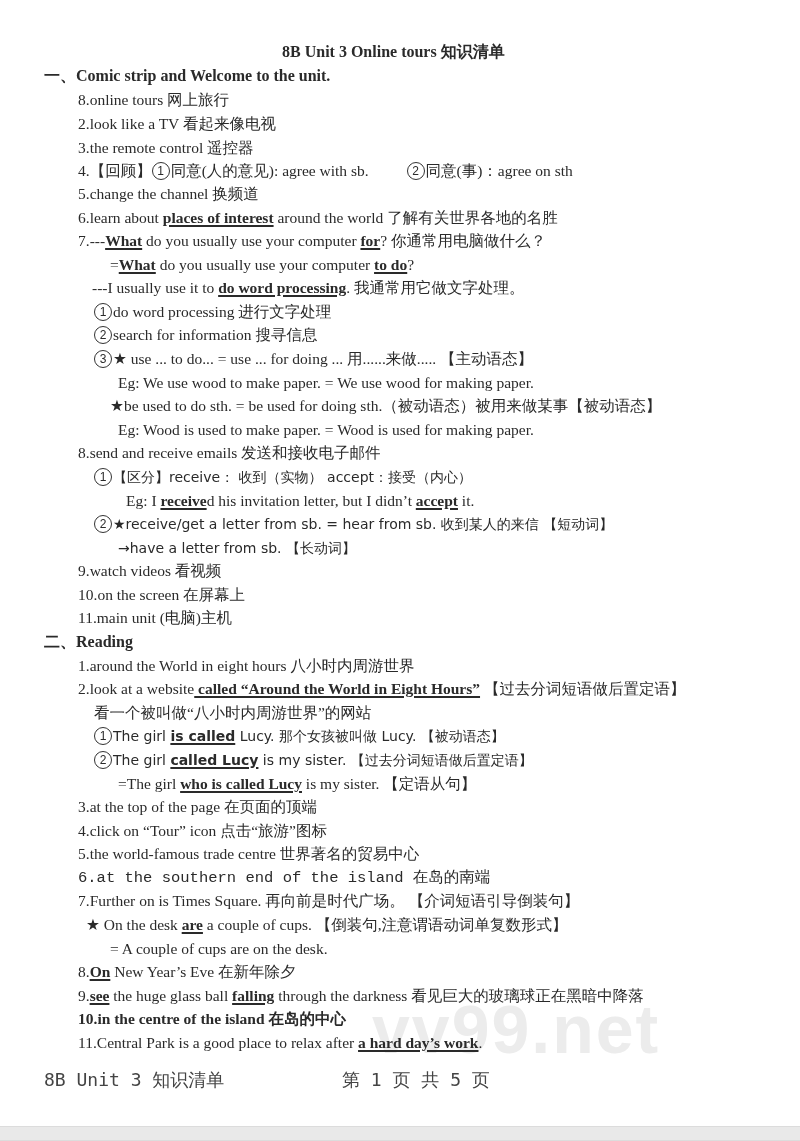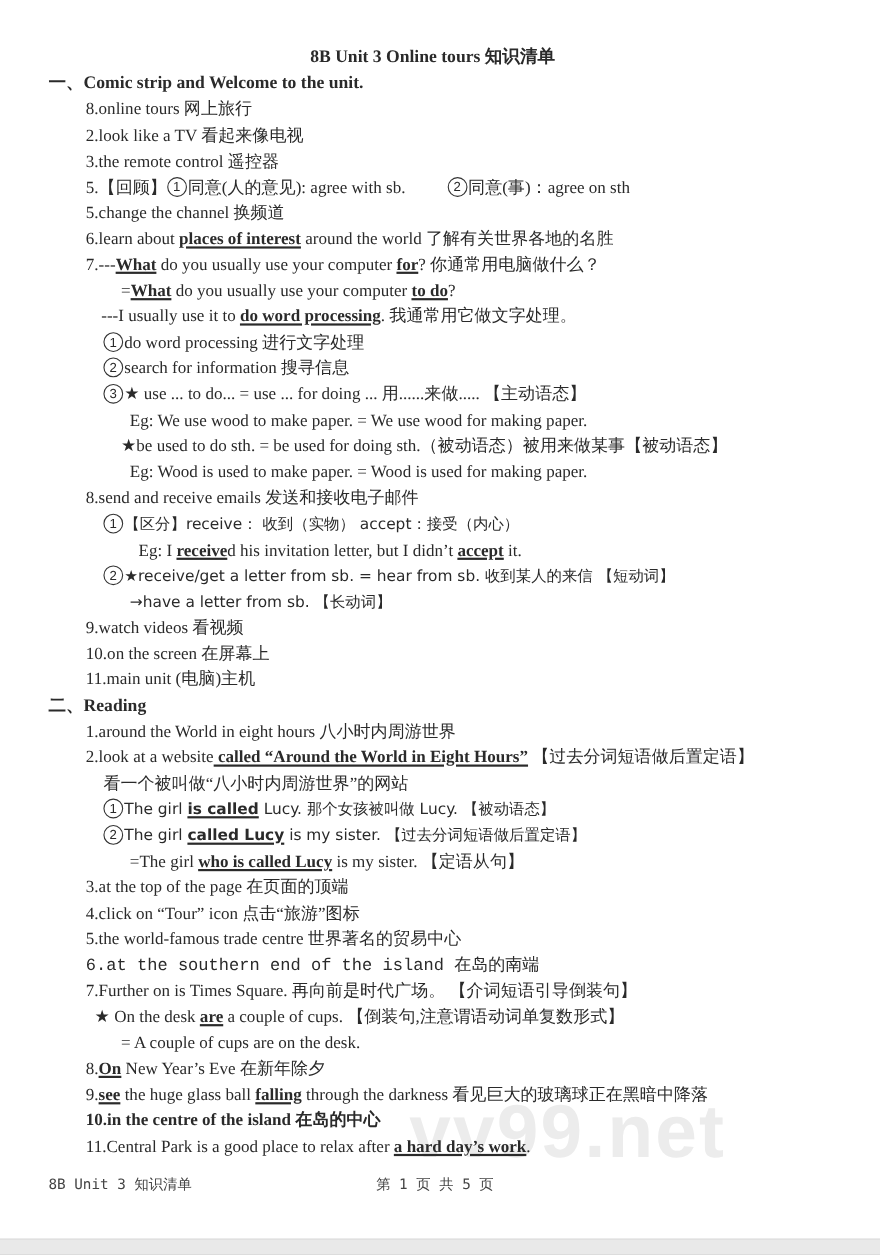--- a/index.html
+++ b/index.html
@@ -10,42 +10,42 @@
   .page { position:absolute; left:0; top:0; width:800px; height:1141px; }
   .line { position:absolute; white-space:nowrap; font-size:15.5px; line-height:20px; }
   .title { font-weight:bold; font-size:16px; }
   .sec { font-weight:bold; font-size:16px; }
   .b { font-weight:bold; }
   .u { text-decoration:underline; text-decoration-thickness:2px; text-underline-offset:2px; }
   .sans { font-family:"DejaVu Sans", "Liberation Sans", sans-serif; font-size:14px; }
   .circ { display:inline-block; width:16px; height:16px; border:1.3px solid #333; border-radius:50%;
           font-size:12px; line-height:16px; text-align:center; font-family:"Liberation Sans", sans-serif;
           vertical-align:1px; margin-right:1px; }
-  .footer { position:absolute; top:1068px; font-family:"DejaVu Sans Mono", monospace; font-size:13px; color:#444; }
+  .footer { position:absolute; top:1068px; font-family:"DejaVu Sans Mono", monospace; font-size:18px; color:#444; }
   .watermark { position:absolute; left:372px; top:995px; font-family:"Liberation Sans", sans-serif;
                font-weight:bold; font-size:68px; color:#ececec; letter-spacing:2px; z-index:0; line-height:1; }
   .content { position:relative; z-index:1; }
   .bottom-strip { position:absolute; left:0; top:1126px; width:800px; height:13px; background:#e9e9e9;
                   border-top:1px solid #dcdcdc; border-bottom:1px solid #dcdcdc; }
 </style>
 </head>
 <body>
 
 <div class="page">
   <div class="watermark">vv99.net</div>
 
   <div class="content">
     <div class="line title" style="left:282px; top:42px;">8B Unit 3 Online tours  知识清单</div>
 
     <div class="line sec" style="left:44px; top:66px;">一、Comic strip and Welcome to the unit.</div>
     <div class="line" style="left:78px; top:90px;">8.online tours  网上旅行</div>
     <div class="line" style="left:78px; top:114px;">2.look like a TV 看起来像电视</div>
     <div class="line" style="left:78px; top:138px;">3.the remote control  遥控器</div>
     <div class="line" style="left:78px; top:161px;">
-      <span>5.【回顾】</span><span class="circ">1</span><span>同意(人的意见):   agree with sb.</span>
+      <span>4.【回顾】</span><span class="circ">1</span><span>同意(人的意见):   agree with sb.</span>
       <span style="display:inline-block;width:34px"></span><span class="circ">2</span><span>同意(事)：agree on sth</span>
     </div>
     <div class="line" style="left:78px; top:184px;">5.change the channel 换频道</div>
     <div class="line" style="left:78px; top:208px;">
       <span>6.learn about </span><span class="b u">places of interest</span><span> around the world  了解有关世界各地的名胜</span>
     </div>
     <div class="line" style="left:78px; top:231px;">
       <span>7.---</span><span class="b u">What</span><span> do you usually use your computer </span><span class="b u">for</span><span>?     你通常用电脑做什么？</span>
     </div>
     <div class="line" style="left:110px; top:255px;">

